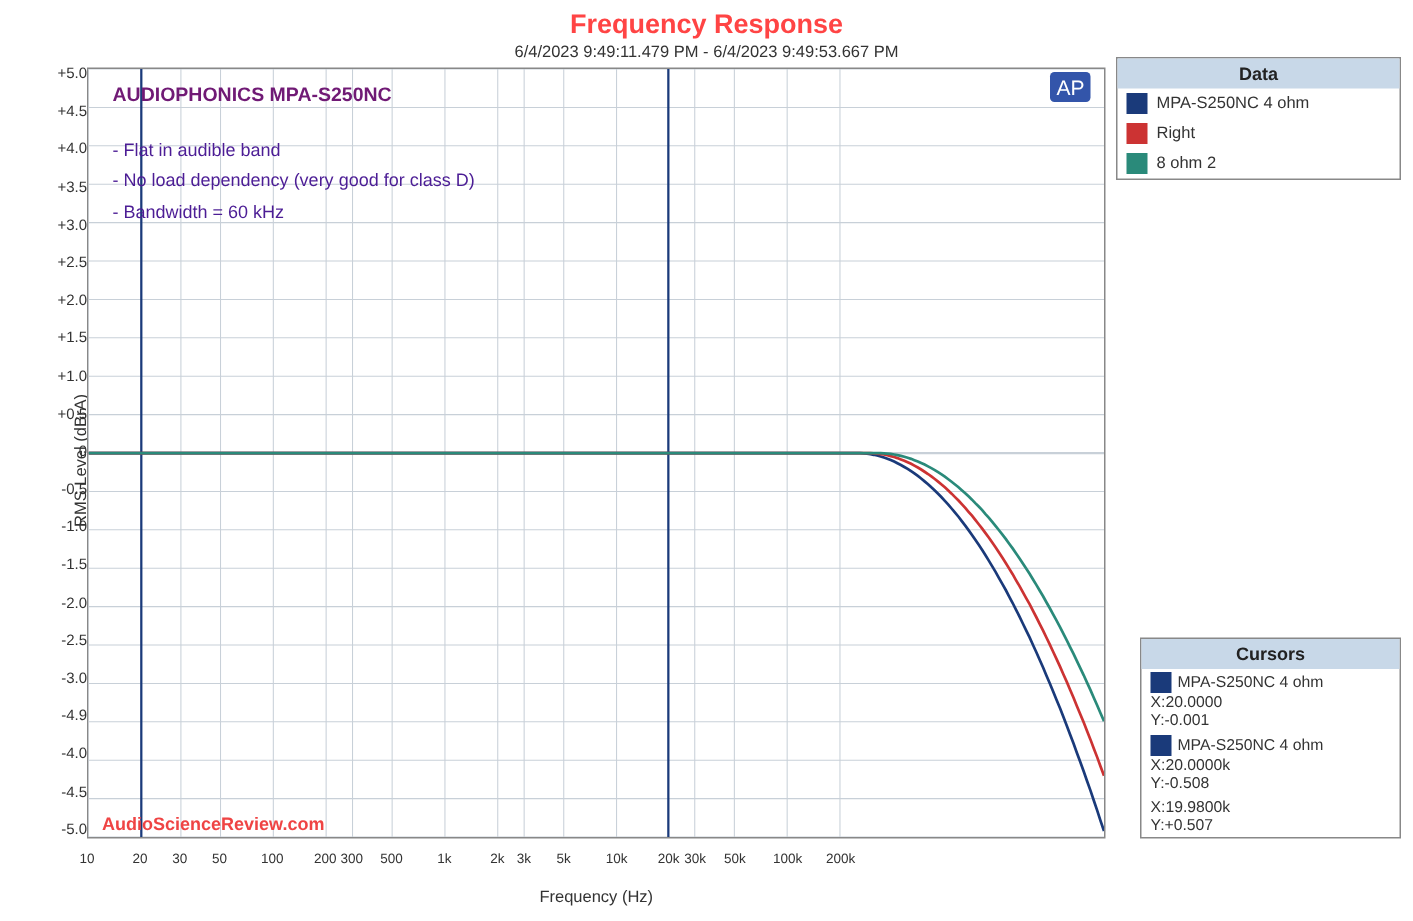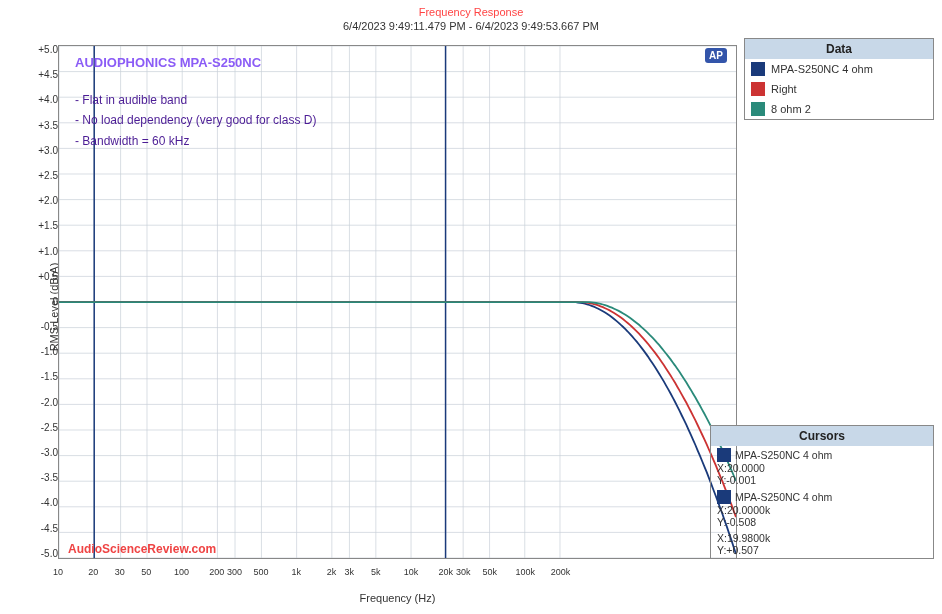--- a/index.html
+++ b/index.html
@@ -16,22 +16,22 @@
       position: absolute;
       top: 0; left: 0;
       width: 942px;
       height: 614px;
       background: white;
     }
 
     .chart-title {
       text-align: center;
       color: #ff4444;
-      font-size: 11px;
-      font-weight: normal;
+      font-size: 18px;
+      font-weight: bold;
       padding-top: 6px;
     }
 
     .chart-subtitle {
       text-align: center;
       color: #333;
       font-size: 11px;
       padding-top: 2px;
     }
 
@@ -139,21 +139,21 @@
       width: 14px;
       height: 14px;
       margin-right: 6px;
       flex-shrink: 0;
     }
 
     .cursors-legend {
       position: absolute;
       bottom: 55px;
       right: 8px;
-      width: 224px;
+      width: 174px;
       border: 1px solid #888;
     }
 
     .cursor-item {
       padding: 2px 6px;
       font-size: 10.5px;
       color: #333;
     }
 
     .cursor-label {
@@ -165,21 +165,21 @@
       width: 14px;
       height: 14px;
       margin-right: 4px;
       flex-shrink: 0;
     }
 
     .annotation-text {
       position: absolute;
       top: 55px;
       left: 75px;
-      color: #8b5cf6;
+      color: #701a75;
       font-size: 13px;
       font-weight: bold;
     }
 
     .annotation-bullets {
       position: absolute;
       top: 90px;
       left: 75px;
       color: #4c1d95;
       font-size: 12px;
@@ -194,22 +194,22 @@
       font-size: 12px;
       font-weight: bold;
     }
 
     .ap-logo {
       position: absolute;
       top: 48px;
       right: 215px;
       background: #3355aa;
       color: white;
-      font-size: 10px;
-      font-weight: bold;
+      font-size: 14px;
+      font-weight: normal;
       padding: 2px 4px;
       border-radius: 3px;
     }
   </style>
 </head>
 <body>
 
 <div class="chart-container">
 
   <div class="chart-title">Frequency Response</div>
@@ -228,21 +228,21 @@
       <div class="y-tick">+1.5</div>
       <div class="y-tick">+1.0</div>
       <div class="y-tick">+0.5</div>
       <div class="y-tick">0</div>
       <div class="y-tick">-0.5</div>
       <div class="y-tick">-1.0</div>
       <div class="y-tick">-1.5</div>
       <div class="y-tick">-2.0</div>
       <div class="y-tick">-2.5</div>
       <div class="y-tick">-3.0</div>
-      <div class="y-tick">-3.5</div>
+      <div class="y-tick">-4.9</div>
       <div class="y-tick">-4.0</div>
       <div class="y-tick">-4.5</div>
       <div class="y-tick">-5.0</div>
     </div>
 
   <div class="chart-area">
     <svg class="grid-svg" id="chart-svg" xmlns="http://www.w3.org/2000/svg" viewBox="0 0 677 512" width="677" height="512">
 
     <line x1="0" x2="677" y1="0" y2="0" stroke="#c8d0d8" stroke-width="0.7"></line>
         <line x1="0" x2="677" y1="25.6" y2="25.6" stroke="#c8d0d8" stroke-width="0.7"></line>

